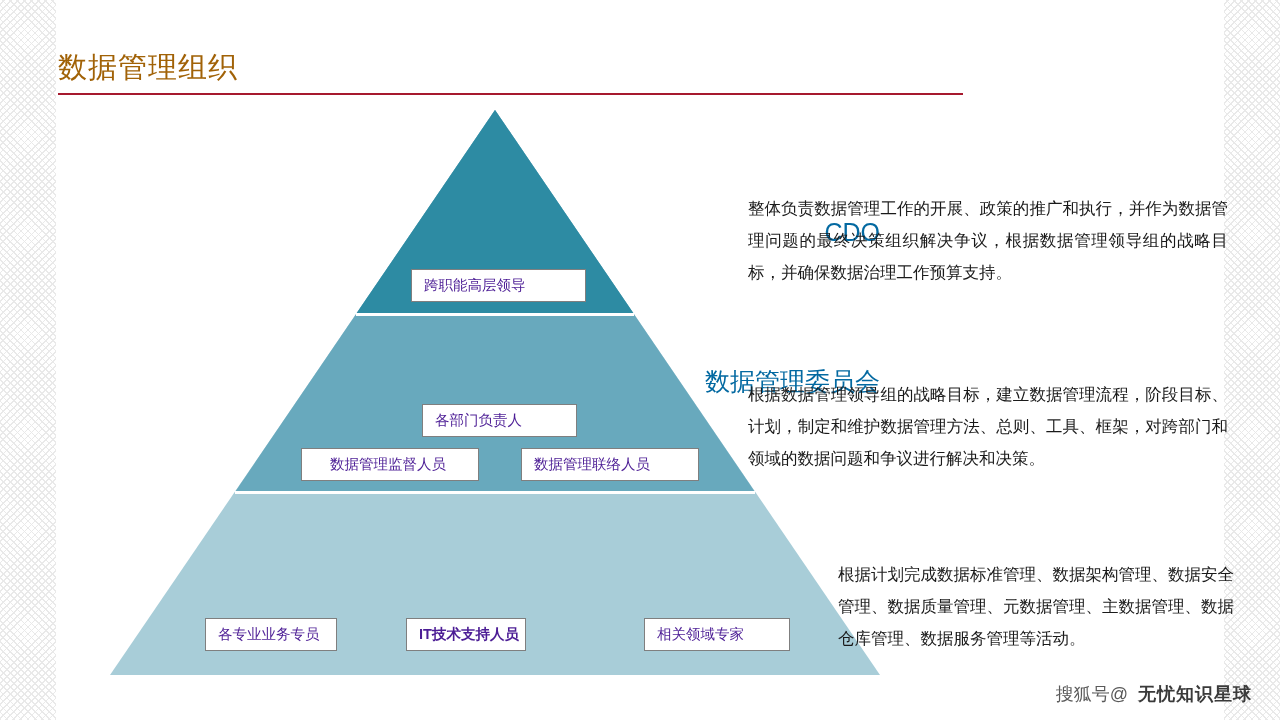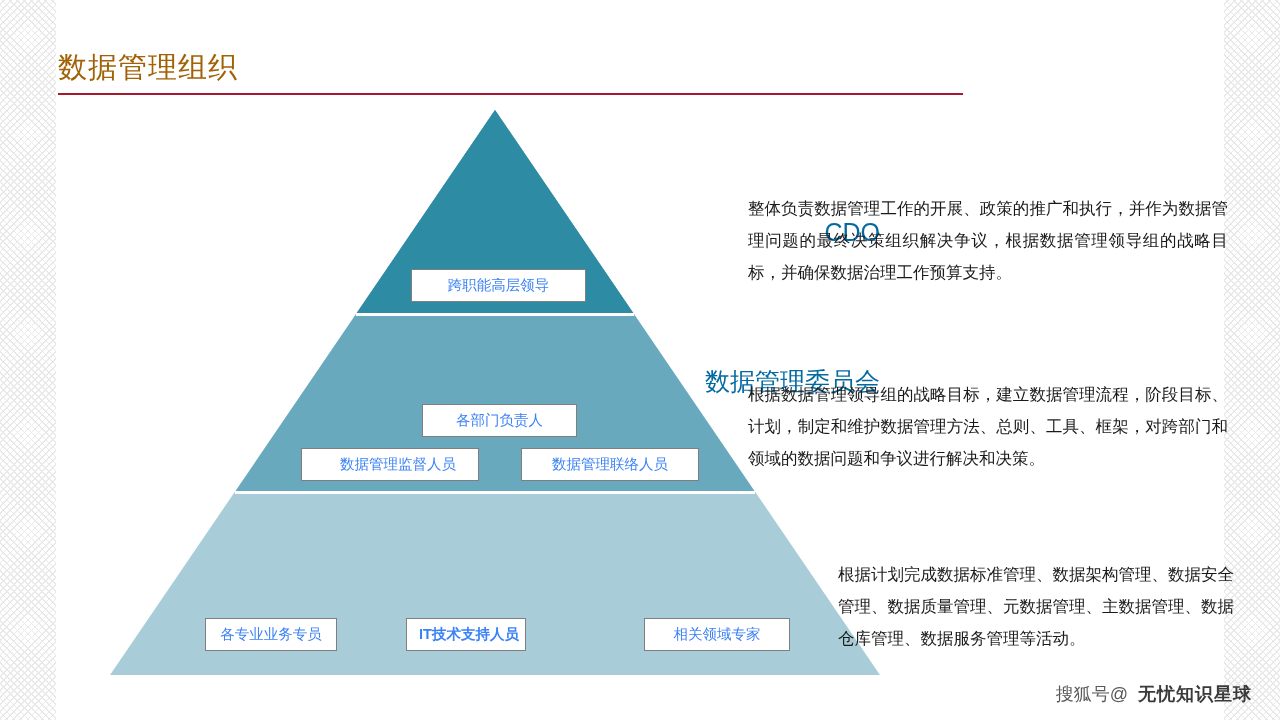--- a/index.html
+++ b/index.html
@@ -68,23 +68,23 @@
     white-space: nowrap;
   }
   .tier-label.l1 { left: 0; right: 0; top: 108px; font-size: 25px; }
   .tier-label.l2 { left: 0; right: 0; top: 255px; font-size: 25px; }
   .tier-label.l3 { left: 0; right: 0; top: 420px; font-size: 25px; }
 
   .role-box {
     position: absolute;
     background: #ffffff;
     border: 1px solid #7f7f7f;
-    color: #3b82f6;
+    color: #4c1d95;
     font-size: 14.5px;
-    text-align: center;
+    text-align: left;
     padding: 6px 12px;
     white-space: nowrap;
     box-sizing: border-box;
   }
 
   .b-cdo        { left: 301px; top: 159px; width: 175px; }
   .b-dept       { left: 312px; top: 294px; width: 155px; }
   .b-super      { left: 191px; top: 338px; width: 178px; padding-left: 28px; }
   .b-liaison    { left: 411px; top: 338px; width: 178px; }
   .b-biz        { left:  95px; top: 508px; width: 132px; }

